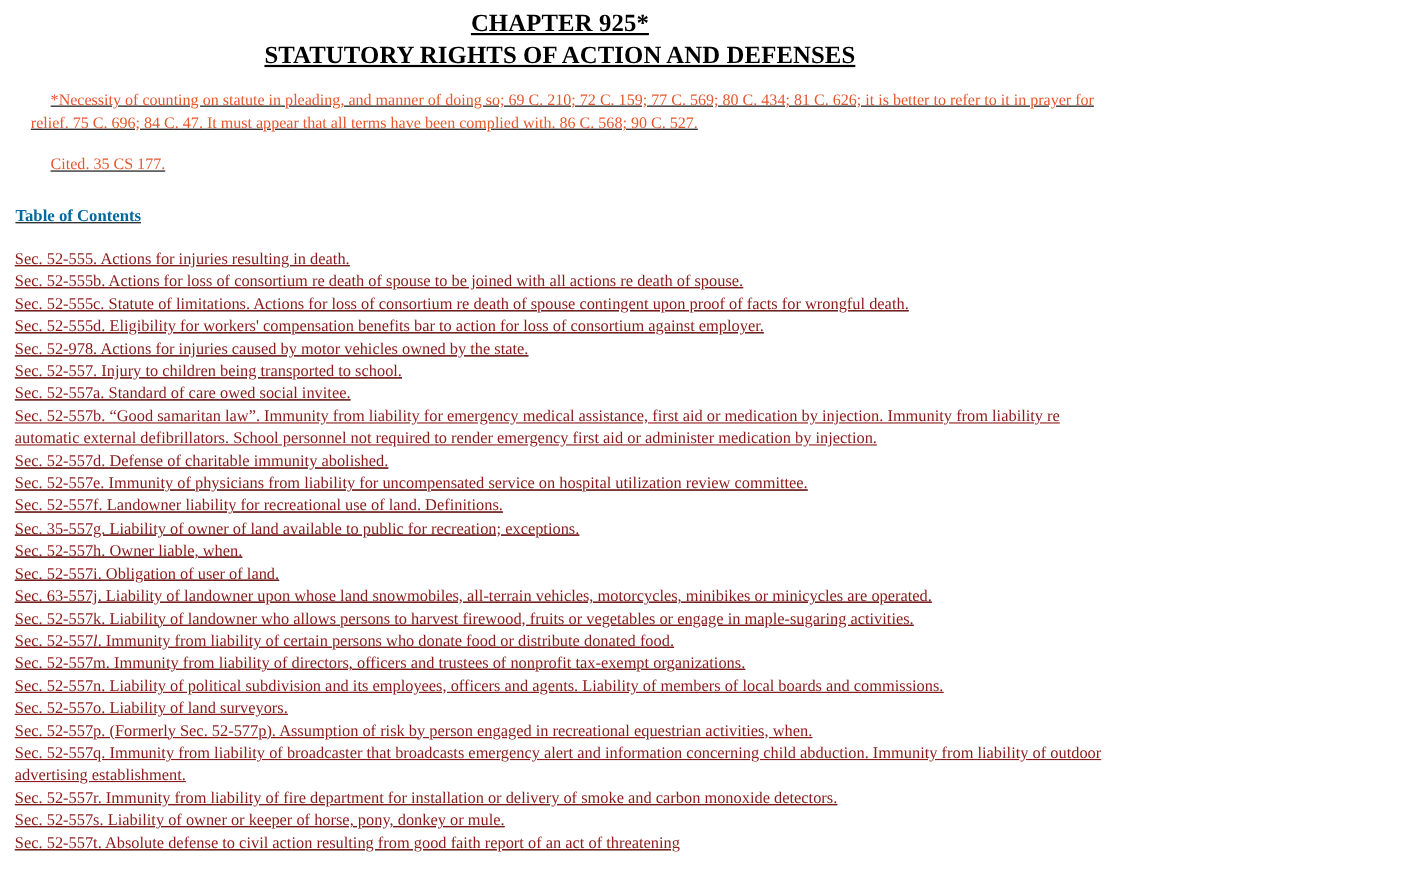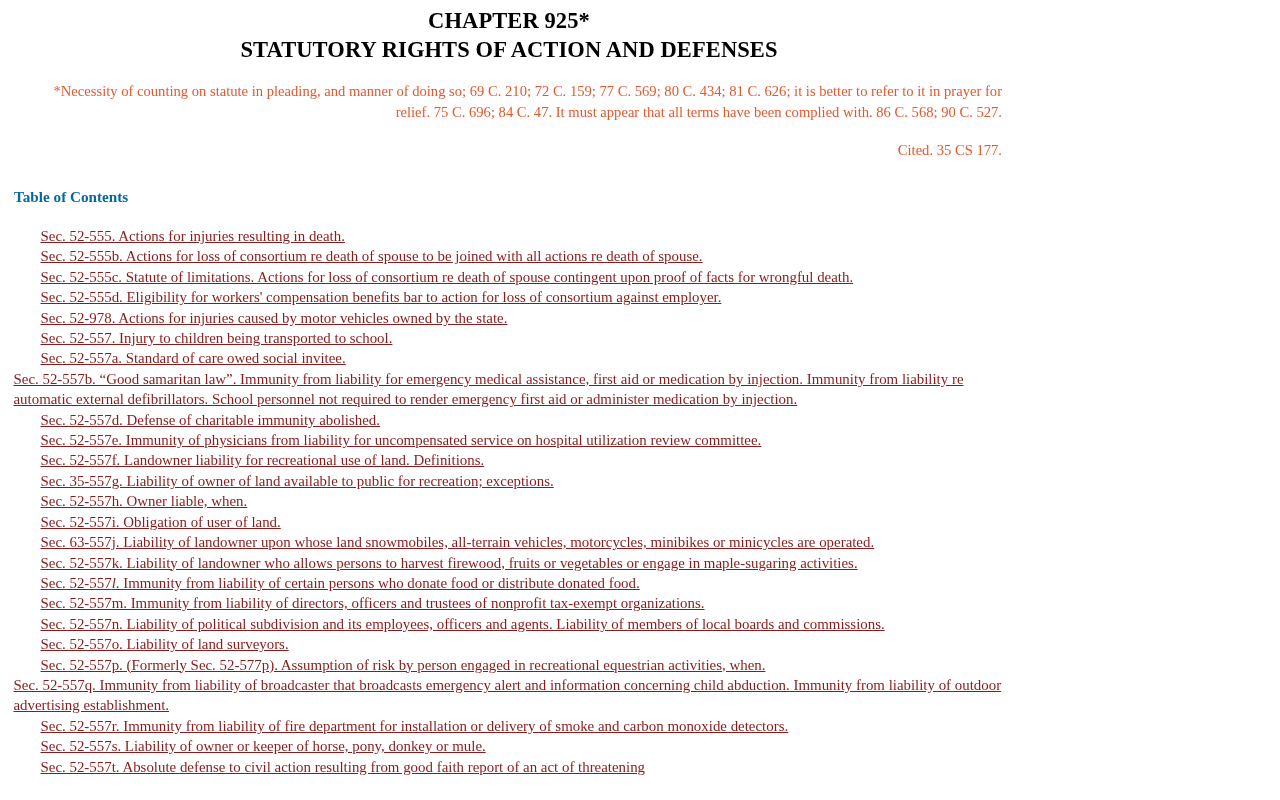--- a/index.html
+++ b/index.html
@@ -15,20 +15,21 @@
     font-family: "Liberation Serif", "DejaVu Serif", serif;
     color: #000000;
   }
   .page {
     width: 1018px;
     height: 800px;
     box-sizing: border-box;
     padding: 0 14px 0 14px;
     overflow: hidden;
     position: relative;
+    text-decoration: underline;
   }
   
   .chapter-title,
   .chapter-subtitle {
     text-align: center;
     font-weight: bold;
     font-size: 22.5px;
     line-height: 28px;
     letter-spacing: 0.1px;
     color: #000000;
@@ -44,21 +45,21 @@
   .annotations {
     margin-top: 17px;
   }
   .annotation {
     color: #e8562c;
     font-size: 14.6px;
     line-height: 21px;
     text-indent: 18px;
     margin: 0 0 0 0;
     padding: 0 2px 0 14px;
-    text-align: right;
+    text-align: left;
   }
   .annotation + .annotation {
     margin-top: 17px;
   }
   
   .toc-heading {
     font-weight: bold;
     font-size: 15.2px;
     line-height: 20px;
     color: #0369a1;
@@ -76,21 +77,20 @@
     font-size: 14.9px;
     line-height: 20.4px;
     text-indent: -0.5px;
   }
   .toc-link {
     color: #8b1a1a;
     text-decoration: underline;
     text-underline-offset: 1px;
     display: inline;
     padding-left: 0;
-    margin-left: 27px;
   }
   
   .toc-item.wrap .toc-link {
     display: inline-block;
     text-indent: 0;
     padding-left: 33px;
     margin-left: -33px;
     max-width: 1160px;
   }
   em.ital {

